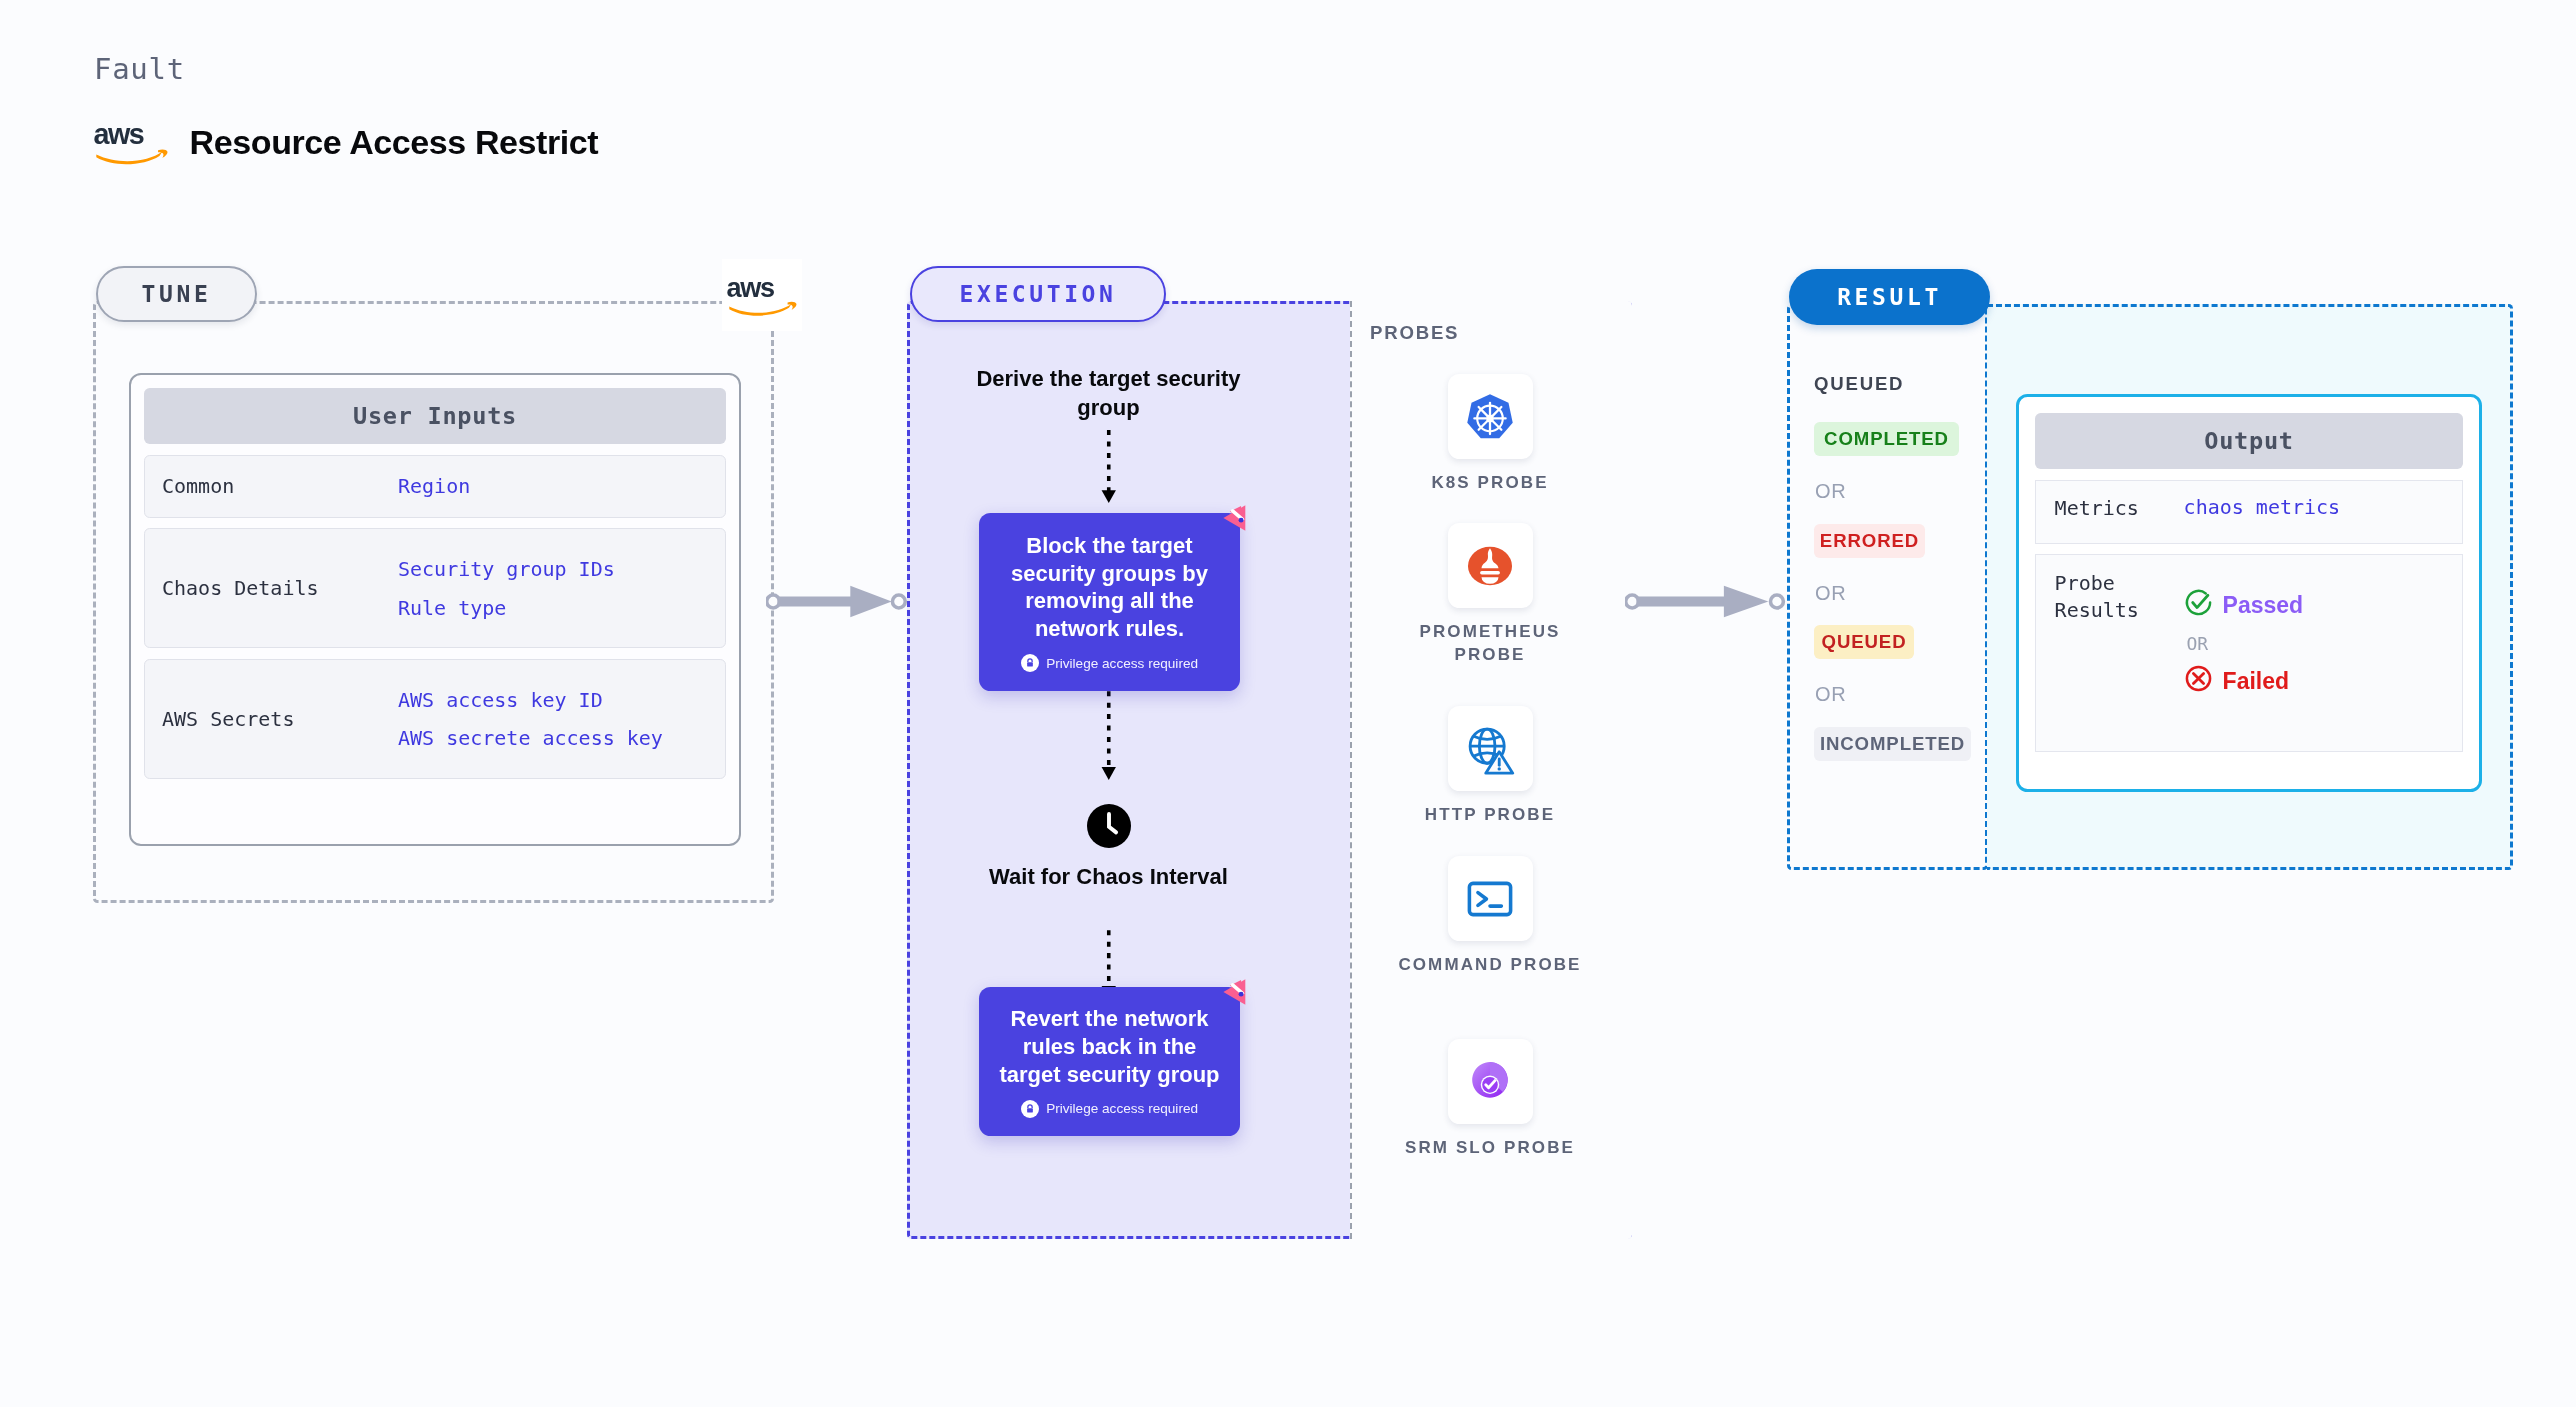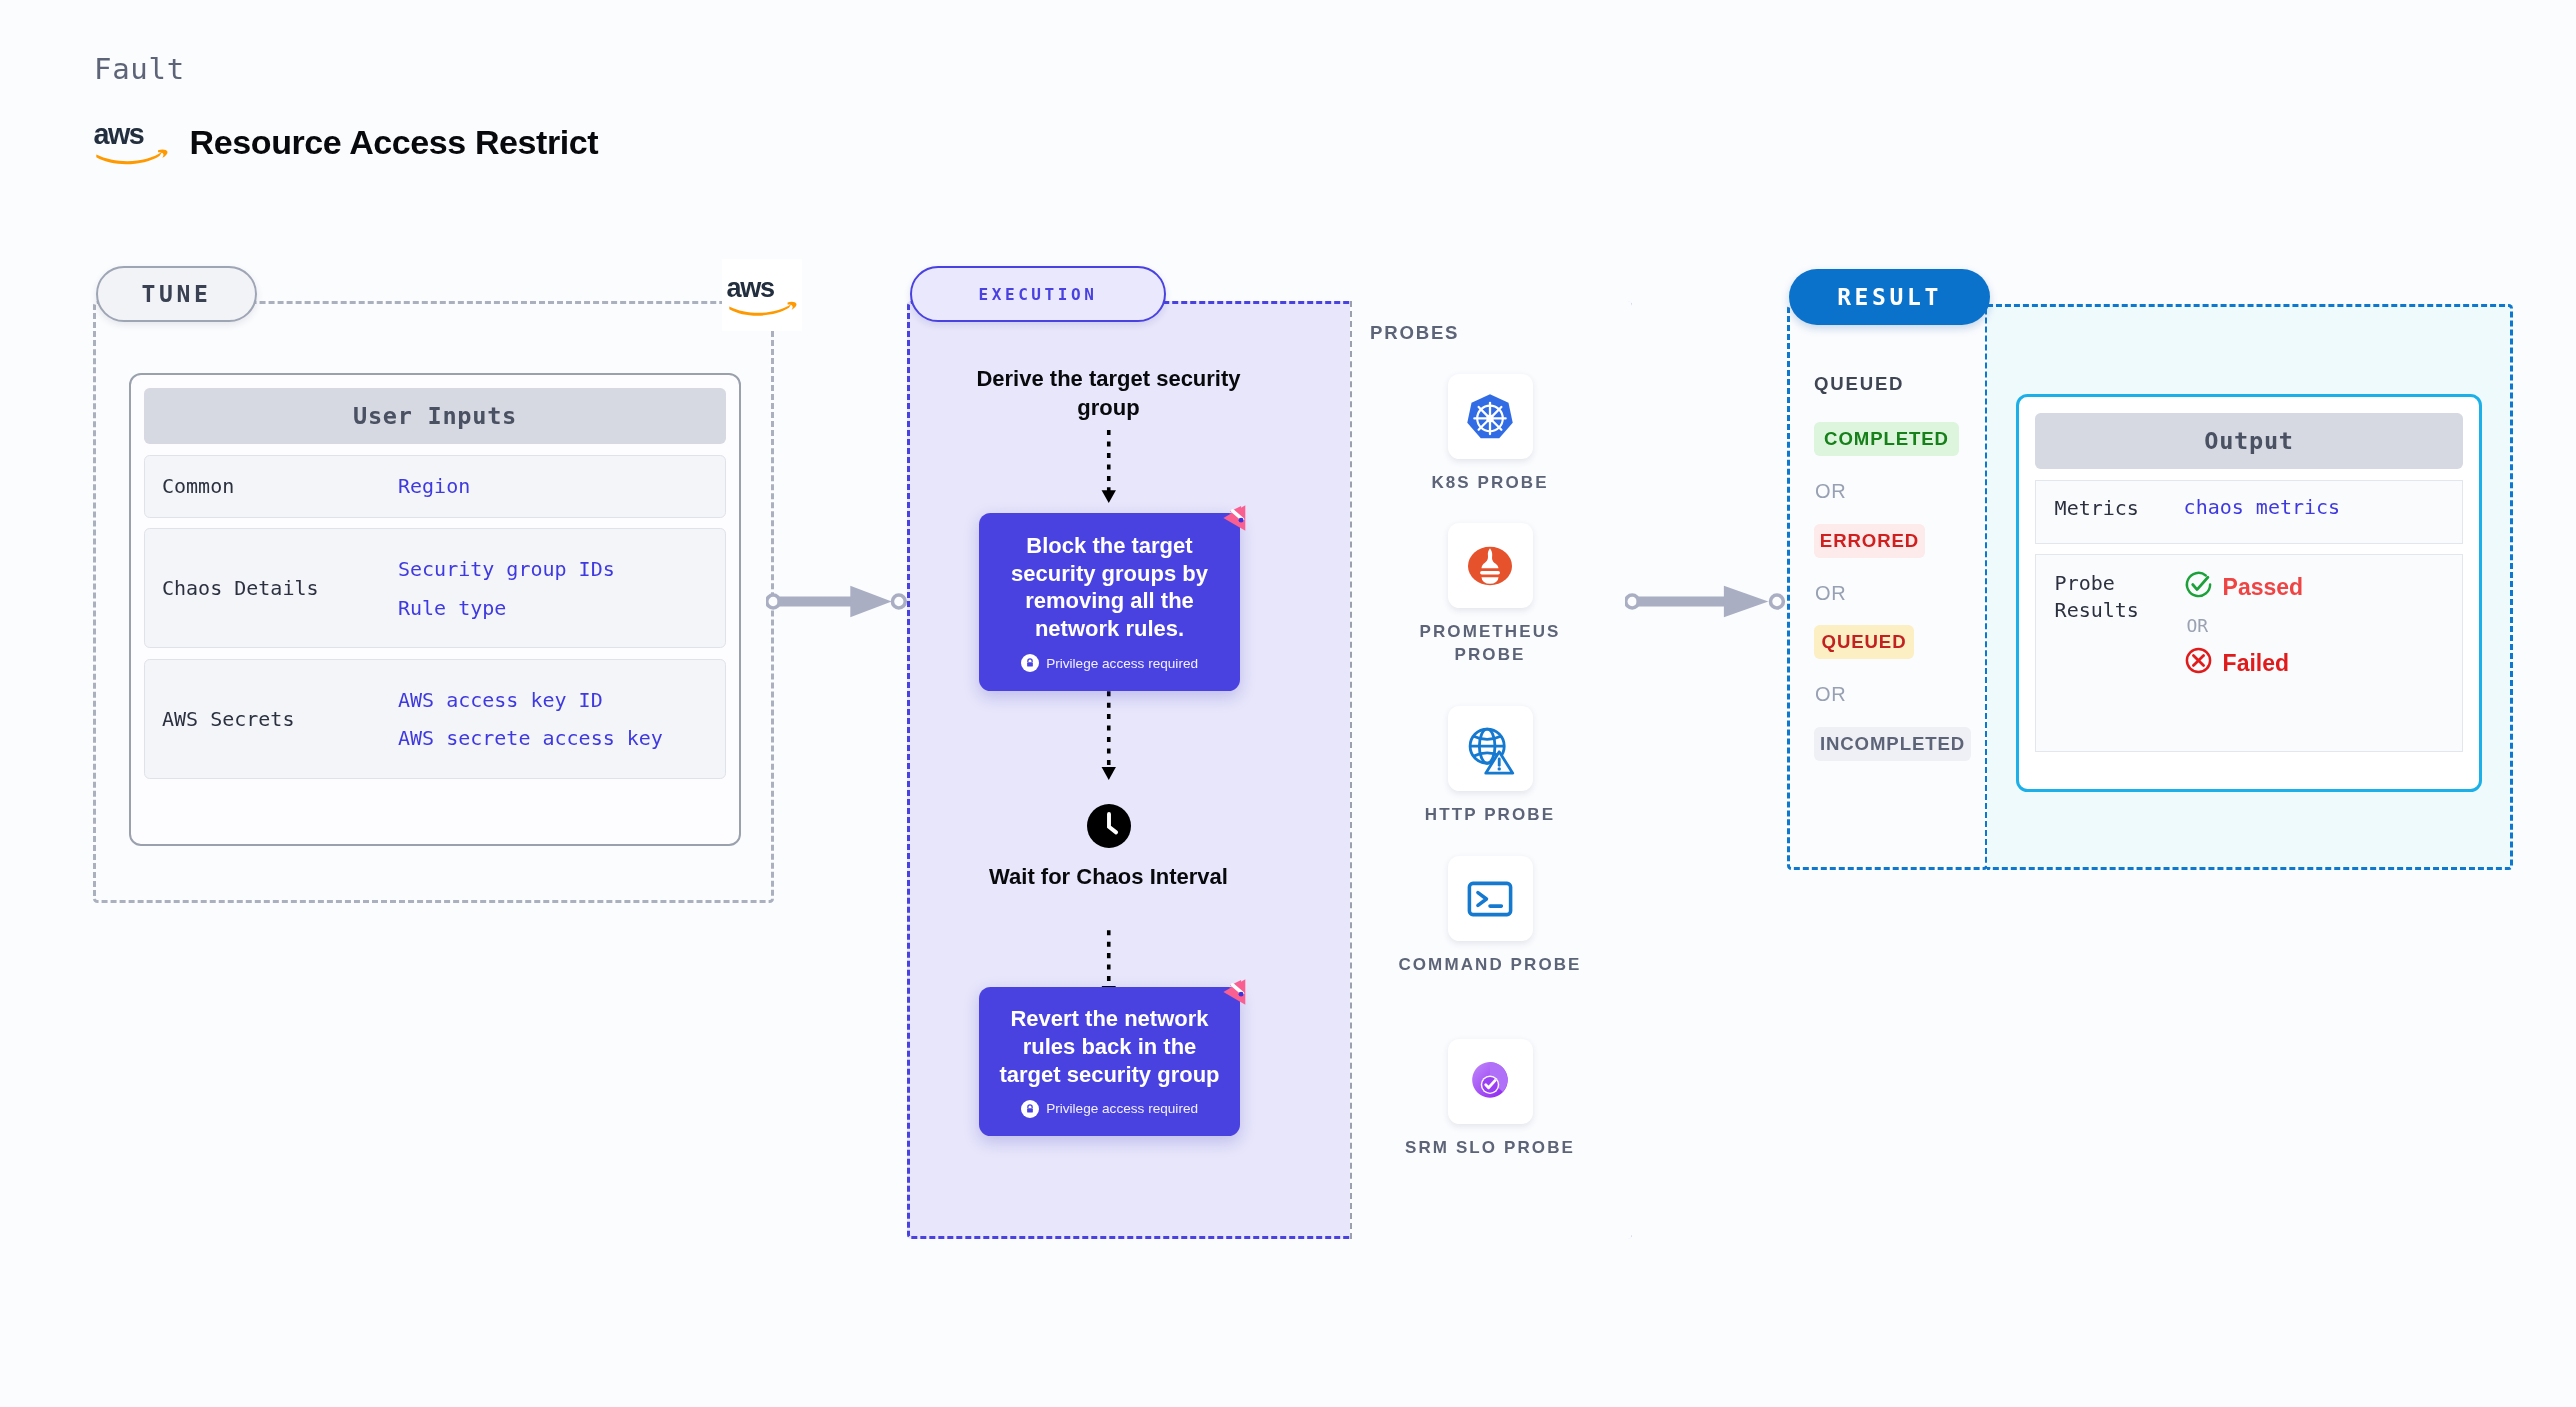--- a/index.html
+++ b/index.html
@@ -164,21 +164,21 @@
     background: #e7e6fb;
   }
   #execution-pill {
     left: 910px;
     top: 266px;
     width: 256px;
     height: 56px;
     border: 2.9px solid #4a42e0;
     background: #e9e8fc;
     color: #4a42e0;
-    font-size: 16px;
+    font-size: 23px;
     box-shadow: 0 2.9px 7.2px rgba(40,30,140,.12);
   }
   #probes-subpanel {
     position: absolute;
     left: 1350px;
     top: 301px;
     width: 282px;
     height: 938px;
     box-sizing: border-box;
     background: #fbfcfe;
@@ -642,21 +642,21 @@
   <div class="card-title">Output</div>
 
   <div class="out-row" style="height:64px;">
     <div class="out-key">Metrics</div>
     <div class="row-val">chaos metrics</div>
   </div>
 
   <div class="out-row" style="height:198px;">
     <div class="out-key">Probe Results</div>
     <div>
-      <div class="result-line" style="color:#ef4444;">
+      <div class="result-line" style="color:#8b5cf6;margin-top:18px;">
         <span>
           <svg viewBox="0 0 40 40" xmlns="http://www.w3.org/2000/svg">
             <path d="M36 20 A16 16 0 1 1 30 7.5" fill="none" stroke="#1ca13a" stroke-width="3.4" stroke-linecap="round"></path>
             <polyline points="12,20 18,27 33,10" fill="none" stroke="#1ca13a" stroke-width="3.8" stroke-linecap="round" stroke-linejoin="round"></polyline>
           </svg>
         </span>
         <span>Passed</span>
       </div>
       <div class="small-or">OR</div>
       <div class="result-line" style="color:#e01b1b;text-align:center;">

